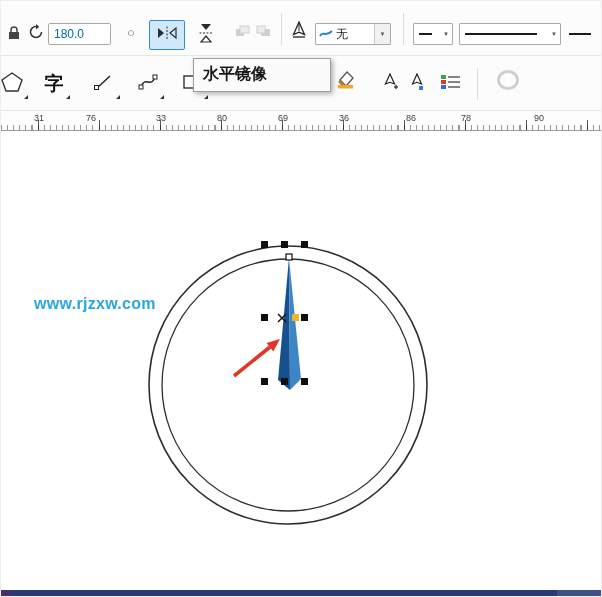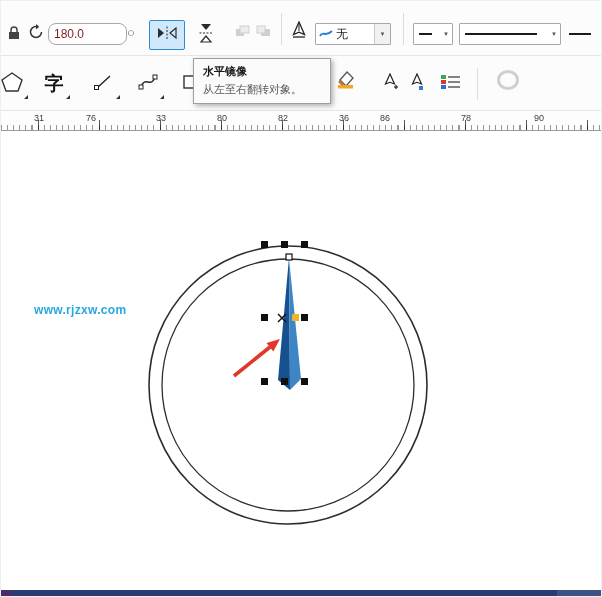--- a/index.html
+++ b/index.html
@@ -10,22 +10,22 @@
   }
   
   .row1,.row2{position:absolute;left:0;width:602px;height:55px;background:#fcfcfc;box-sizing:border-box;}
   .row1{top:0;border-bottom:1px solid #e6e6e6;}
   .row2{top:55px;border-bottom:1px solid #e6e6e6;}
   .pb{position:absolute;display:flex;align-items:center;justify-content:center;}
   .btn{border:1px solid transparent;border-radius:2px;background:transparent;cursor:pointer;}
   .btn.active{background:var(--active-bg,#cfe8fb);border:1px solid var(--accent,#2f8bd6);}
   .vsep{position:absolute;width:1px;height:32px;background:#dcdcdc;}
   .angle-input{
-    position:absolute;width:56px;height:20px;border:1px solid #a8a8a8;border-radius:8px;
-    font:12px "Liberation Sans",sans-serif;padding:0 16px 0 5px;color:#7f1d1d;background:#fff;box-sizing:content-box;
+    position:absolute;width:56px;height:20px;border:1px solid #a8a8a8;border-radius:2px;
+    font:12px "Liberation Sans",sans-serif;padding:0 0 0 5px;color:#0369a1;background:#fff;box-sizing:content-box;
   }
   .combo{
     position:absolute;height:22px;border:1px solid #a8a8a8;background:#fff;border-radius:1px;
     display:flex;align-items:center;box-sizing:border-box;cursor:pointer;
   }
   .combo .txt{font-size:12px;color:#1a1a1a;padding-left:3px;}
   .combo .spacer{flex:1;}
   .combo .dd{
     width:15px;align-self:stretch;display:flex;align-items:center;justify-content:center;
     border-left:1px solid #c9c9c9;background:#f1f1f1;font-size:6px;color:#555;
@@ -37,21 +37,21 @@
   
   .tool{position:absolute;width:36px;height:34px;display:flex;align-items:center;justify-content:center;cursor:pointer;border:1px solid transparent;border-radius:2px;}
   .flyout{position:absolute;right:2px;bottom:2px;width:0;height:0;border-left:4px solid transparent;border-bottom:4px solid #333;}
   .text-glyph{font-size:19px;font-weight:bold;color:#111;}
   
   .tooltip{
     position:absolute;left:192px;top:57px;min-width:118px;max-width:150px;z-index:60;
     background:#fbfbfb;border:1px solid #9e9e9e;padding:5px 9px 6px 9px;
     box-shadow:2px 2px 5px rgba(0,0,0,.3);
   }
-  .tooltip .tt-title{font-size:11px;font-weight:bold;color:#1a1a1a;white-space:nowrap;}
+  .tooltip .tt-title{font-size:16px;font-weight:bold;color:#1a1a1a;white-space:nowrap;}
   .tooltip .tt-desc{font-size:11px;color:#5a5a5a;margin-top:3px;white-space:nowrap;}
   
   .ruler{position:absolute;top:110px;left:0;width:602px;height:20px;background:#fdfdfd;border-bottom:1px solid #9a9a9a;box-sizing:border-box;cursor:default;}
   .ticks-minor,.ticks-major{position:absolute;bottom:0;right:0;}
   .ticks-minor{left:0;height:5px;background:repeating-linear-gradient(90deg,rgba(0,0,0,.40) 0 1px,transparent 1px 6.1px);}
   .ticks-major{left:37px;height:10px;background:repeating-linear-gradient(90deg,rgba(0,0,0,.65) 0 1px,transparent 1px 61px);}
   .ruler-num{position:absolute;top:2px;transform:translateX(-50%);font-size:9px;color:#3c3c3c;}
   
   .canvas{position:absolute;top:130px;left:0;width:602px;height:459px;background:#fff;}
   .clk-outer,.clk-inner{fill:#fff;stroke:#2d2d2d;}
@@ -59,21 +59,21 @@
   .clk-inner{fill:none;stroke-width:1.3;}
   .needle-left{fill:var(--needle-dark,#17508f);}
   .needle-right{fill:var(--needle-light,#3e85c6);}
   .handle{fill:#101010;}
   .node-yellow{fill:var(--node-yellow,#f0b429);}
   .node-apex{fill:#fff;stroke:#101010;stroke-width:1.2;}
   .xmark{stroke:#101010;stroke-width:1.5;}
   .arrow-shaft{stroke:var(--arrow-red,#df372a);stroke-width:3.6;}
   .arrow-head{fill:var(--arrow-red,#df372a);}
   .watermark{
-    position:absolute;left:33px;top:172px;font-size:12px;font-weight:bold;letter-spacing:.3px;
+    position:absolute;left:33px;top:164px;font-size:16px;font-weight:bold;letter-spacing:.3px;
     color:var(--watermark-blue,#2aa7df);
     text-shadow:-1px -1px 0 #fff,1px -1px 0 #fff,-1px 1px 0 #fff,1px 1px 0 #fff,0 0 3px #fff;
   }
   
   .taskbar{position:absolute;top:589px;left:0;width:602px;height:8px;background:var(--taskbar-main,#2a3a74);}
   .taskbar .seg-left{position:absolute;left:0;top:0;width:11px;height:8px;background:var(--taskbar-left,#442e6c);}
   .taskbar .seg-right{position:absolute;right:0;top:0;width:46px;height:8px;background:var(--taskbar-right,#3d5186);}
 </style>
 </head>
 <body>
@@ -277,33 +277,32 @@
       <span>
         <svg width="24" height="22" viewBox="0 0 24 22">
             <ellipse cx="12" cy="11" rx="9.5" ry="8.5" fill="none" stroke="#9a9a9a" stroke-width="3"></ellipse>
           </svg>
       </span>
     </div>
   </div>
 
   <div class="tooltip">
     <div class="tt-title">水平镜像</div>
-    <div class="tt-desc">从左至右翻转对象。</div>
   </div>
 
   <div class="ruler">
     <div class="ticks-minor"></div>
     <div class="ticks-major"></div>
     <span class="ruler-num" style="left:38px">31</span>
     <span class="ruler-num" style="left:90px">76</span>
     <span class="ruler-num" style="left:160px">33</span>
     <span class="ruler-num" style="left:221px">80</span>
-    <span class="ruler-num" style="left:282px">82</span>
+    <span class="ruler-num" style="left:282px">69</span>
     <span class="ruler-num" style="left:343px">36</span>
-    <span class="ruler-num" style="left:384px">86</span>
+    <span class="ruler-num" style="left:410px">86</span>
     <span class="ruler-num" style="left:465px">78</span>
     <span class="ruler-num" style="left:538px">90</span>
   </div>
 
   <div class="canvas">
     <svg width="602" height="459" viewBox="0 0 602 459">
 
       <circle class="clk-outer" cx="287" cy="254" r="139"></circle>
       <circle class="clk-inner" cx="287" cy="254" r="126"></circle>
 

